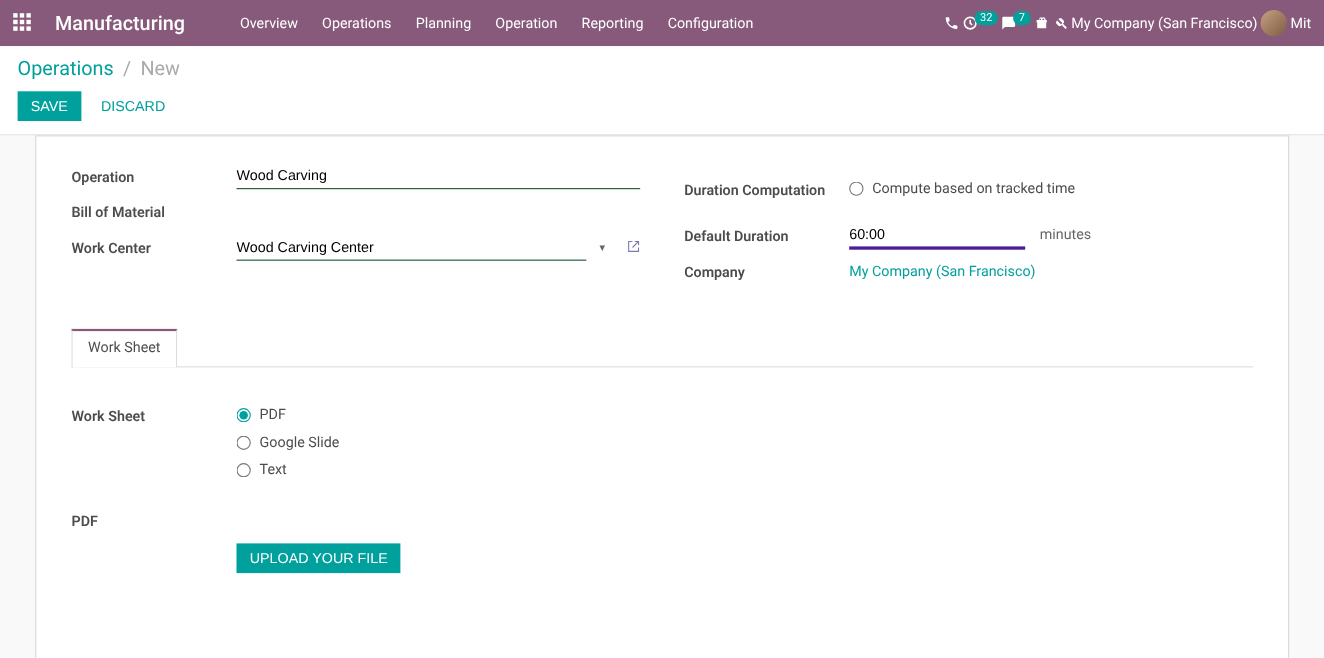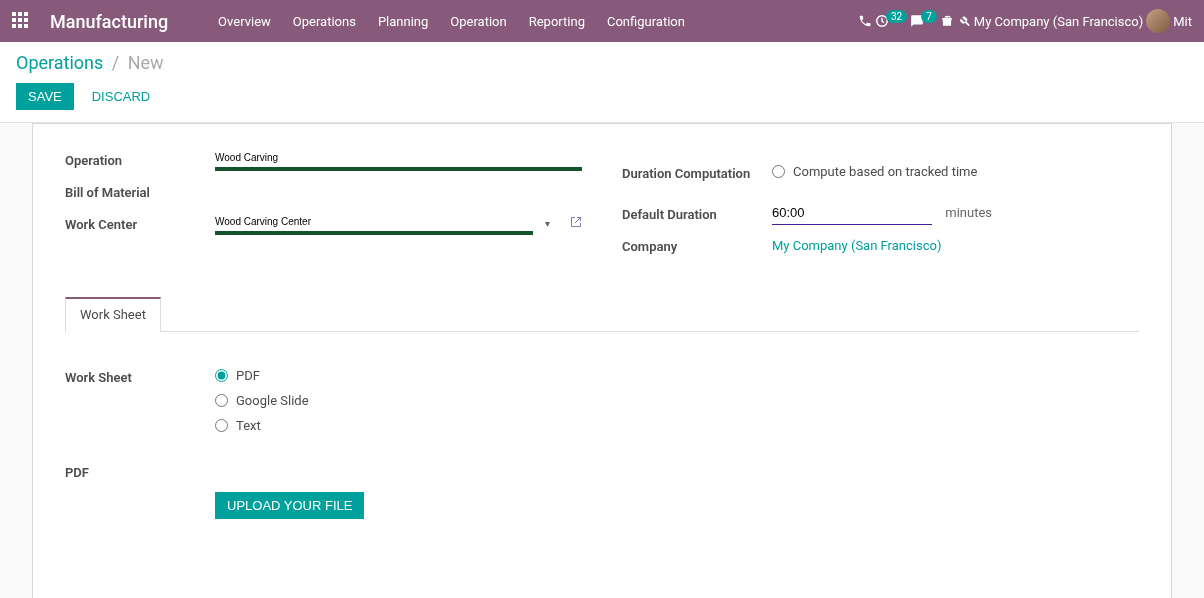--- a/index.html
+++ b/index.html
@@ -94,32 +94,32 @@
 .form-row { display: flex; gap: 40px; }
 .form-col { flex: 1; }
 .field-row { display: flex; align-items: center; margin-bottom: 12px; }
 .field-row.top { align-items: flex-start; margin-top: 16px; }
 .field-label {
   width: 150px; font-weight: 600; font-size: 13px; color: #4c4c4c;
   padding-top: 2px;
 }
 .field-value { flex: 1; }
 .underlined-input {
-  width: 100%; border: none; border-bottom: 4px solid #14532d;
-  font-size: 10px; padding: 4px 0; background: transparent;
+  width: 100%; border: none; border-bottom: 1px solid #14532d;
+  font-size: 13px; padding: 4px 0; background: transparent;
   outline: none;
 }
 .m2o { display: flex; align-items: center; gap: 8px; }
 .m2o .underlined-input { flex: 1; }
 .m2o .caret { font-size: 10px; color: #666; cursor: pointer; padding: 0 4px; }
 .m2o .external { color: #7C7BAD; cursor: pointer; font-size: 12px; margin-left: 8px; }
 
 .radio-option { display: flex; align-items: center; gap: 8px; margin-bottom: 10px; font-size: 13px; cursor: pointer; }
 .radio-option input[type="radio"] { accent-color: #00A09D; cursor: pointer; }
-.short-input { width: 160px; border: none; border-bottom: 1px solid #4c1d95; font-size: 13px; padding: 4px 0; background: transparent; outline: none; }
+.short-input { width: 160px; border: none; border-bottom: 3px solid #4c1d95; font-size: 13px; padding: 4px 0; background: transparent; outline: none; }
 .unit { margin-left: 10px; color: #666; }
 .link-val { color: #00A09D; cursor: pointer; }
 
 
 .tabs {
   margin-top: 30px;
   border-bottom: 1px solid #ddd;
   display: flex;
 }
 .tab {

